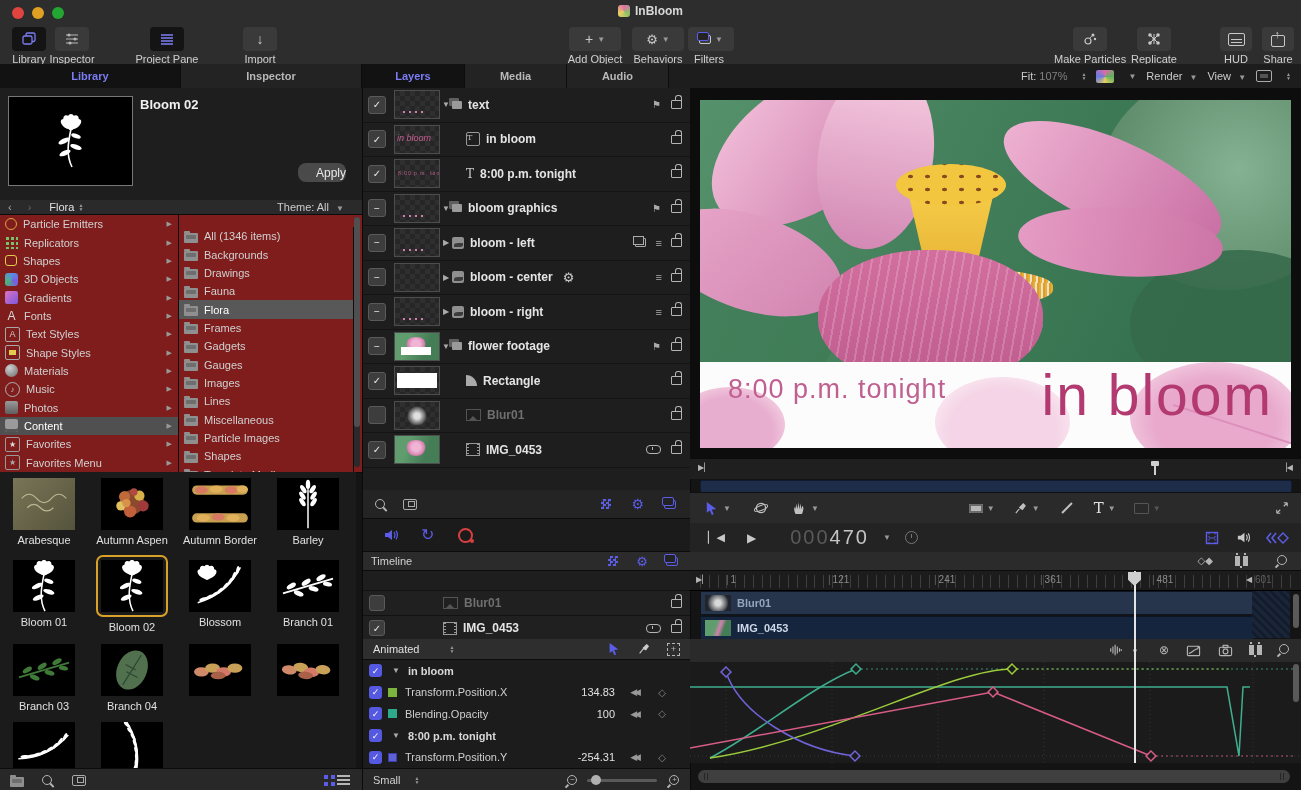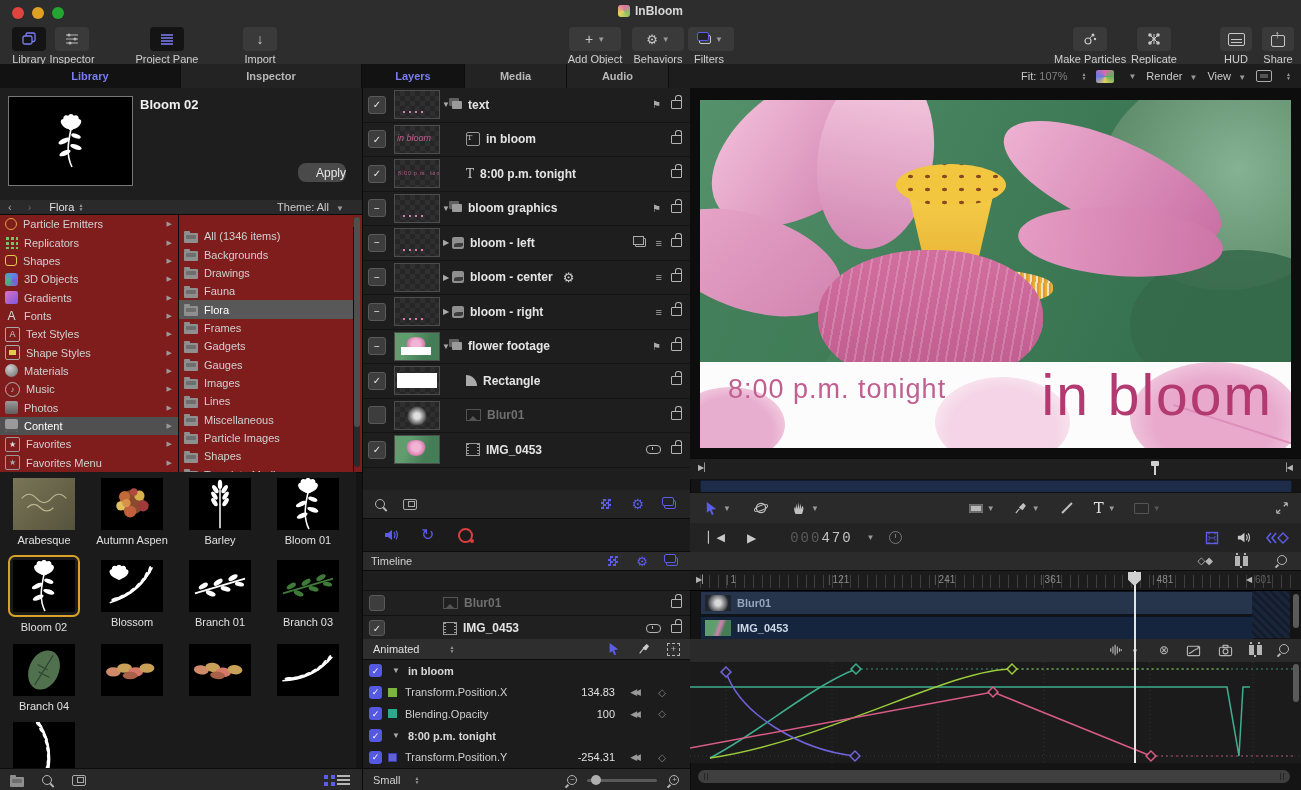--- a/index.html
+++ b/index.html
@@ -147,21 +147,21 @@
   .pad{position:absolute;border-radius:50%}
   .petal{position:absolute;border-radius:50%}
   #band{position:absolute;left:10px;top:274px;width:591px;height:86px;background:#fcfcfc;overflow:hidden}
   .sil{position:absolute;border-radius:50%}
   #subtitle{position:absolute;left:28px;top:12px;font-size:27px;font-weight:300;color:#c06091;letter-spacing:1px}
   #bigtitle{position:absolute;right:18px;top:0px;font-size:57px;font-weight:300;color:#b23a70;letter-spacing:2px}
   #minitl{left:690px;top:458px;width:611px;height:20px;background:#1f1f1f;border-top:1px solid #0c0c0c}
   #navybar{left:700px;top:480px;width:590px;height:11px;background:#1c2c49;border:1px solid #101b2e;border-radius:2px}
   #ctoolbar{left:690px;top:492px;width:611px;height:30px;background:#2a2a2a;border-top:1px solid #101010;border-bottom:1px solid #101010;display:flex;align-items:center}
   #transport{left:690px;top:523px;width:611px;height:29px;background:#232323;border-bottom:1px solid #0c0c0c;display:flex;align-items:center}
-  .fcount{font-family:Liberation Mono, monospace;font-size:14px;letter-spacing:2px}
+  .fcount{font-family:Liberation Sans, sans-serif;font-size:20px;letter-spacing:2px}
   #rtlhdr{left:690px;top:552px;width:611px;height:18px;background:#2b2b2b;border-bottom:1px solid #0c0c0c}
   #ruler{left:690px;top:571px;width:611px;height:19px;background:#1c1c1c;border-bottom:1px solid #000}
   #ruler .ticks{position:absolute;left:10px;right:10px;top:4px;bottom:2px;
         background:repeating-linear-gradient(90deg,#3e3e3e 0 1px,transparent 1px 8.8px)}
   .rlab{position:absolute;top:3px;color:#8a8a8a;font-size:10px}
   .rlab i{font-style:normal;color:#666;margin-right:2px}
   .track{position:absolute;left:700px;width:552px;height:22px;display:flex;align-items:center;border:1px solid #0d1522}
   .track .tth{width:26px;height:16px;margin-left:4px;flex:none}
   .track .tnm{margin-left:6px;font-size:11px;font-weight:bold}
   #curvetb{left:690px;top:639px;width:611px;height:23px;background:#2a2a2a;border-bottom:1px solid #0c0c0c}
@@ -640,20 +640,28 @@
       </div>
     <div class="nm">Arabesque</div>
   </div>
   <div class="cell">
     <div class="cth">
         <svg width="62" height="52" viewBox="0 0 64 56">
           <use href="#s-cluster"></use>
         </svg>
       </div>
     <div class="nm">Autumn Aspen</div>
+  </div>
+  <div class="cell">
+    <div class="cth">
+        <svg width="62" height="52" viewBox="0 0 64 56">
+          <use href="#s-border"></use>
+        </svg>
+      </div>
+    <div class="nm">Autumn Border</div>
   </div>
   <div class="cell">
     <div class="cth">
         <svg width="62" height="52" viewBox="0 0 64 56" style="color:#fff">
           <use href="#s-wheat"></use>
         </svg>
       </div>
     <div class="nm">Barley</div>
   </div>
   <div class="cell">

